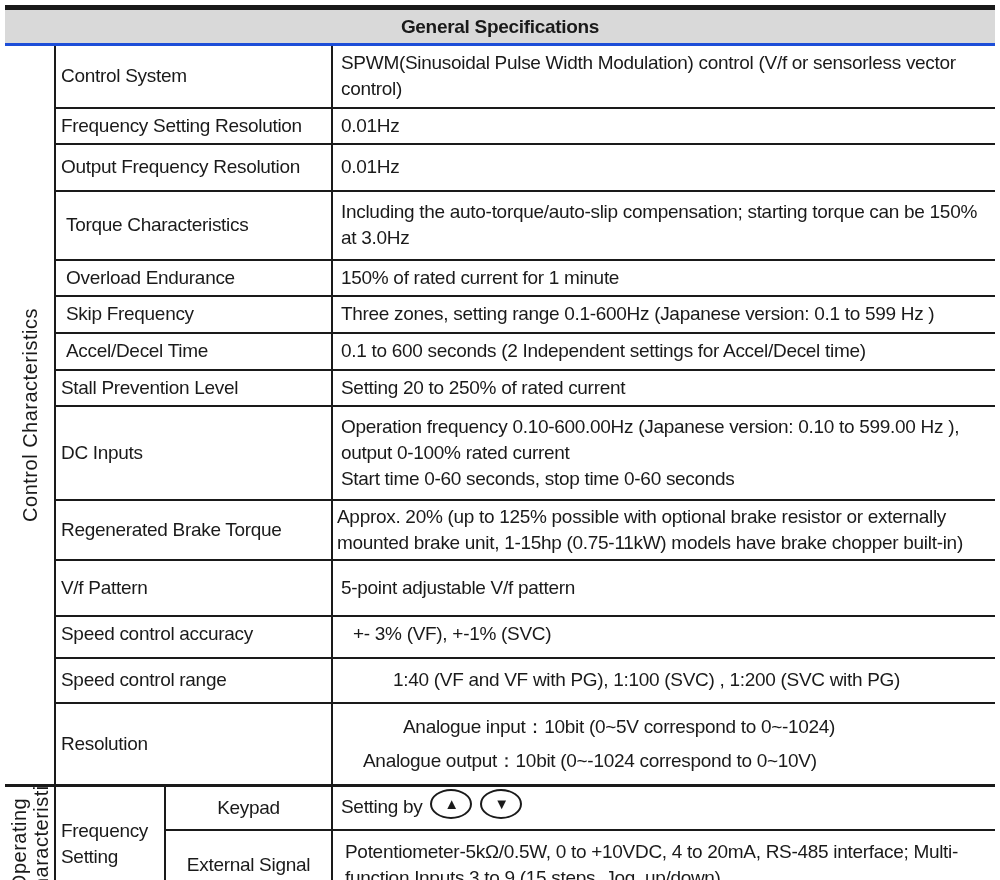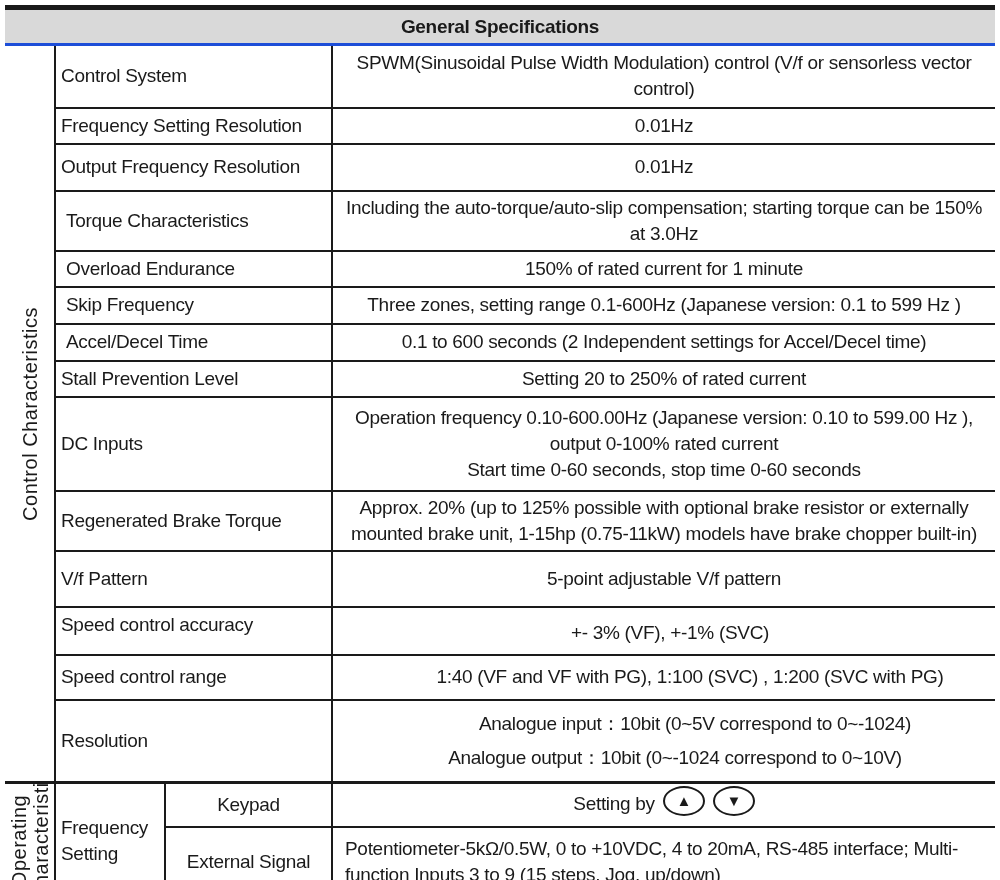--- a/index.html
+++ b/index.html
@@ -21,21 +21,21 @@
   }
   .spec-table td.group { border-left: none; border-bottom: 3px solid #1a1a1a; position: relative; }
   .spec-table td.group .vert {
     position: absolute; left: 50%; top: 50%;
     transform: translate(-50%, -50%) rotate(-90deg);
     white-space: nowrap; font-size: 20px; line-height: 22px; letter-spacing: 0.5px; text-align: center;
   }
   .spec-table td.group.op .vert { white-space: normal; width: 120px; font-size: 20px; line-height: 22px; }
   .spec-table td.label { padding-left: 5px; text-align: left; vertical-align: middle; }
   .spec-table td.label.ind { padding-left: 10px; }
-  .spec-table td.value { text-align: center; vertical-align: middle; border-right: none; padding: 0 8px; }
+  .spec-table td.value { text-align: left; vertical-align: middle; border-right: none; padding: 0 8px; }
   .spec-table td.value.left { text-align: left; padding-left: 12px; }
   .spec-table td.sub { text-align: center; vertical-align: middle; margin-left: 35px; }
   .spec-table td.bottom { border-bottom: 3px solid #1a1a1a; }
   .line { display: block; }
   .gap { height: 8px; display: block; }
   .circle-btn {
     display: inline-flex; align-items: center; justify-content: center;
     width: 38px; height: 26px; border: 2px solid #1a1a1a; border-radius: 50%;
     font-size: 15px; vertical-align: middle; margin-left: 3px; position: relative; top: -4px;
   }
@@ -64,21 +64,21 @@
       <td class="value">SPWM(Sinusoidal Pulse Width Modulation) control (V/f or sensorless vector control)</td>
     </tr>
     <tr style="height:36px">
       <td class="label" colspan="2">Frequency Setting Resolution</td>
       <td class="value">0.01Hz</td>
     </tr>
     <tr style="height:47px">
       <td class="label" colspan="2">Output Frequency Resolution</td>
       <td class="value">0.01Hz</td>
     </tr>
-    <tr style="height:60px">
+    <tr style="height:69px">
       <td class="label ind" colspan="2">Torque Characteristics</td>
       <td class="value">Including the auto-torque/auto-slip compensation; starting torque can be 150% at 3.0Hz</td>
     </tr>
     <tr style="height:36px">
       <td class="label ind" colspan="2">Overload Endurance</td>
       <td class="value">150% of rated current for 1 minute</td>
     </tr>
     <tr style="height:37px">
       <td class="label ind" colspan="2">Skip Frequency</td>
       <td class="value">Three zones, setting range 0.1-600Hz (Japanese version: 0.1 to 599 Hz )</td>
@@ -99,23 +99,23 @@
       </td>
     </tr>
     <tr style="height:60px">
       <td class="label" colspan="2">Regenerated Brake Torque</td>
       <td class="value" style="padding:0 4px">Approx. 20% (up to 125% possible with optional brake resistor or externally mounted brake unit, 1-15hp (0.75-11kW) models have brake chopper built-in)</td>
     </tr>
     <tr style="height:56px">
       <td class="label" colspan="2">V/f Pattern</td>
       <td class="value">5-point adjustable V/f pattern</td>
     </tr>
-    <tr style="height:48px">
+    <tr style="height:42px">
       <td class="label" colspan="2" style="vertical-align:top;padding-top:4px">Speed control accuracy</td>
-      <td class="value" style="vertical-align:top;padding-top:12px;padding-left:20px">+- 3% (VF), +-1% (SVC)</td>
+      <td class="value" style="vertical-align:top;padding-top:4px;padding-left:20px">+- 3% (VF), +-1% (SVC)</td>
     </tr>
     <tr style="height:45px">
       <td class="label" colspan="2">Speed control range</td>
       <td class="value" style="padding-left:60px">1:40 (VF and VF with PG), 1:100 (SVC) , 1:200 (SVC with PG)</td>
     </tr>
     <tr style="height:83px">
       <td class="label bottom" colspan="2">Resolution</td>
       <td class="value bottom" style="padding-left:30px">
         <span class="line" style="padding-left:40px">Analogue input：10bit (0~5V correspond to 0~-1024)</span>
         <span class="gap"></span>

